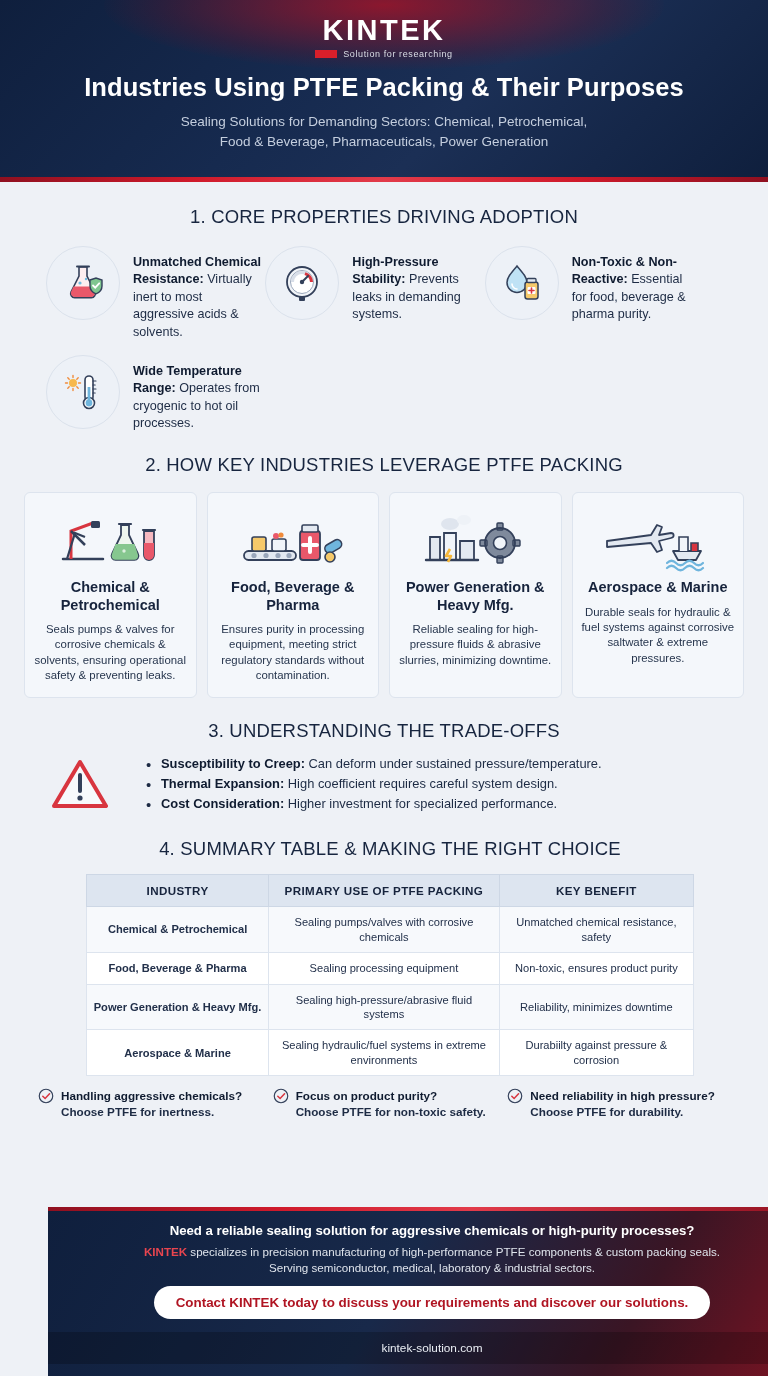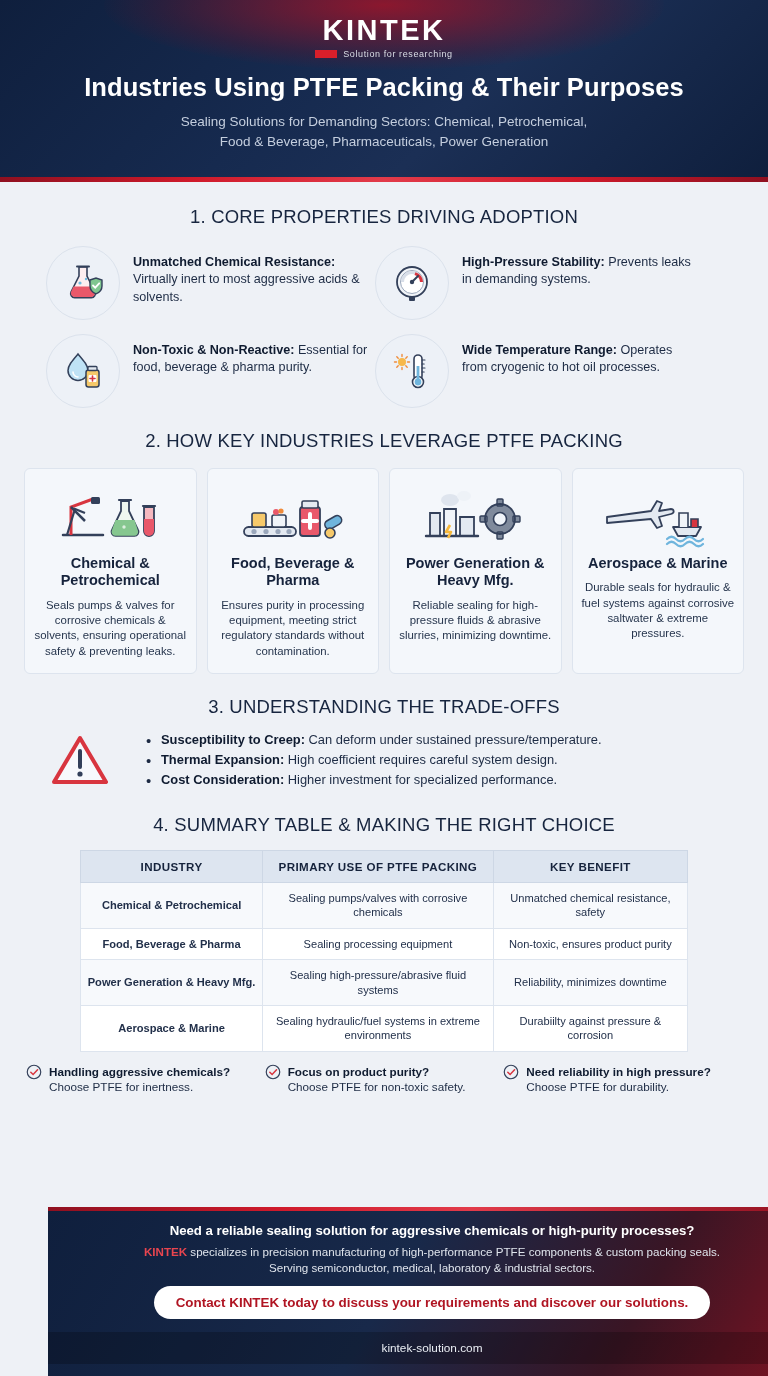--- a/index.html
+++ b/index.html
@@ -54,21 +54,21 @@
     text-align: center;
     color: #17253f;
     font-size: 18.5px;
     font-weight: normal;
     letter-spacing: 0.2px;
   }
 
   
   .sec1 { padding: 24px 0 0 0; }
   .props-grid {
-    display: grid; grid-template-columns: 1fr 1fr;
+    display: grid; grid-template-columns: 1fr 1fr 1fr;
     gap: 14px 4px; padding: 18px 68px 0 46px;
   }
   .prop { display: flex; align-items: flex-start; gap: 13px; }
   .prop-ico {
     flex: 0 0 auto;
     width: 74px; height: 74px; border-radius: 50%;
     background: #edf1f7; border: 1px solid #dbe2ec;
     display: flex; align-items: center; justify-content: center;
   }
   .prop-txt { font-size: 12.6px; color: #1d2b44; line-height: 1.38; padding-top: 8px; }
@@ -98,39 +98,39 @@
   .trade-list li {
     font-size: 12.9px; color: #1d2b44; line-height: 1.55;
     position: relative; padding-left: 15px;
   }
   .trade-list li::before {
     content: "•"; position: absolute; left: 0; top: -1px; color: #1d2b44; font-size: 15px;
   }
   .trade-list b { color: #0f1b30; }
 
   
-  .sec4 { padding: 24px 0 0 0; }
+  .sec4 { padding: 24px 0 0 12px; }
   table.summary {
     width: 608px; margin: 14px auto 0 auto;
     border-collapse: collapse; background: #ffffff;
     border: 1px solid #d4dce8;
   }
   table.summary th {
     background: #dde5f0; color: #16233c; font-size: 11.6px; font-weight: bold;
     padding: 9px 6px; border: 1px solid #cdd7e5; letter-spacing: 0.4px;
   }
   table.summary td {
     font-size: 11.1px; color: #22304a; padding: 8px 6px; text-align: center;
     border: 1px solid #dde4ee; line-height: 1.3;
   }
   table.summary td.ind { font-weight: bold; }
   table.summary tr:nth-child(odd) td { background: #f7f9fc; }
   table.summary tr:nth-child(even) td { background: #ffffff; }
 
-  .checks { display: grid; grid-template-columns: repeat(3, 1fr); padding: 12px 26px 0 26px; }
+  .checks { display: grid; grid-template-columns: repeat(3, 1fr); padding: 12px 26px 0 26px; font-weight: bold; }
   .check { display: flex; gap: 7px; align-items: flex-start; }
   .check-txt { font-size: 11.7px; color: #1d2b44; line-height: 1.32; }
   .check-txt b { color: #0f1b30; }
 
   
   .footer {
     position: absolute; left: 0; bottom: 0; width: 768px; height: 169px;
     background: linear-gradient(120deg, #0f1f3d 0%, #18294a 45%, #3a1524 75%, #7e1322 100%);
     overflow: hidden;
     margin-left: 48px;

